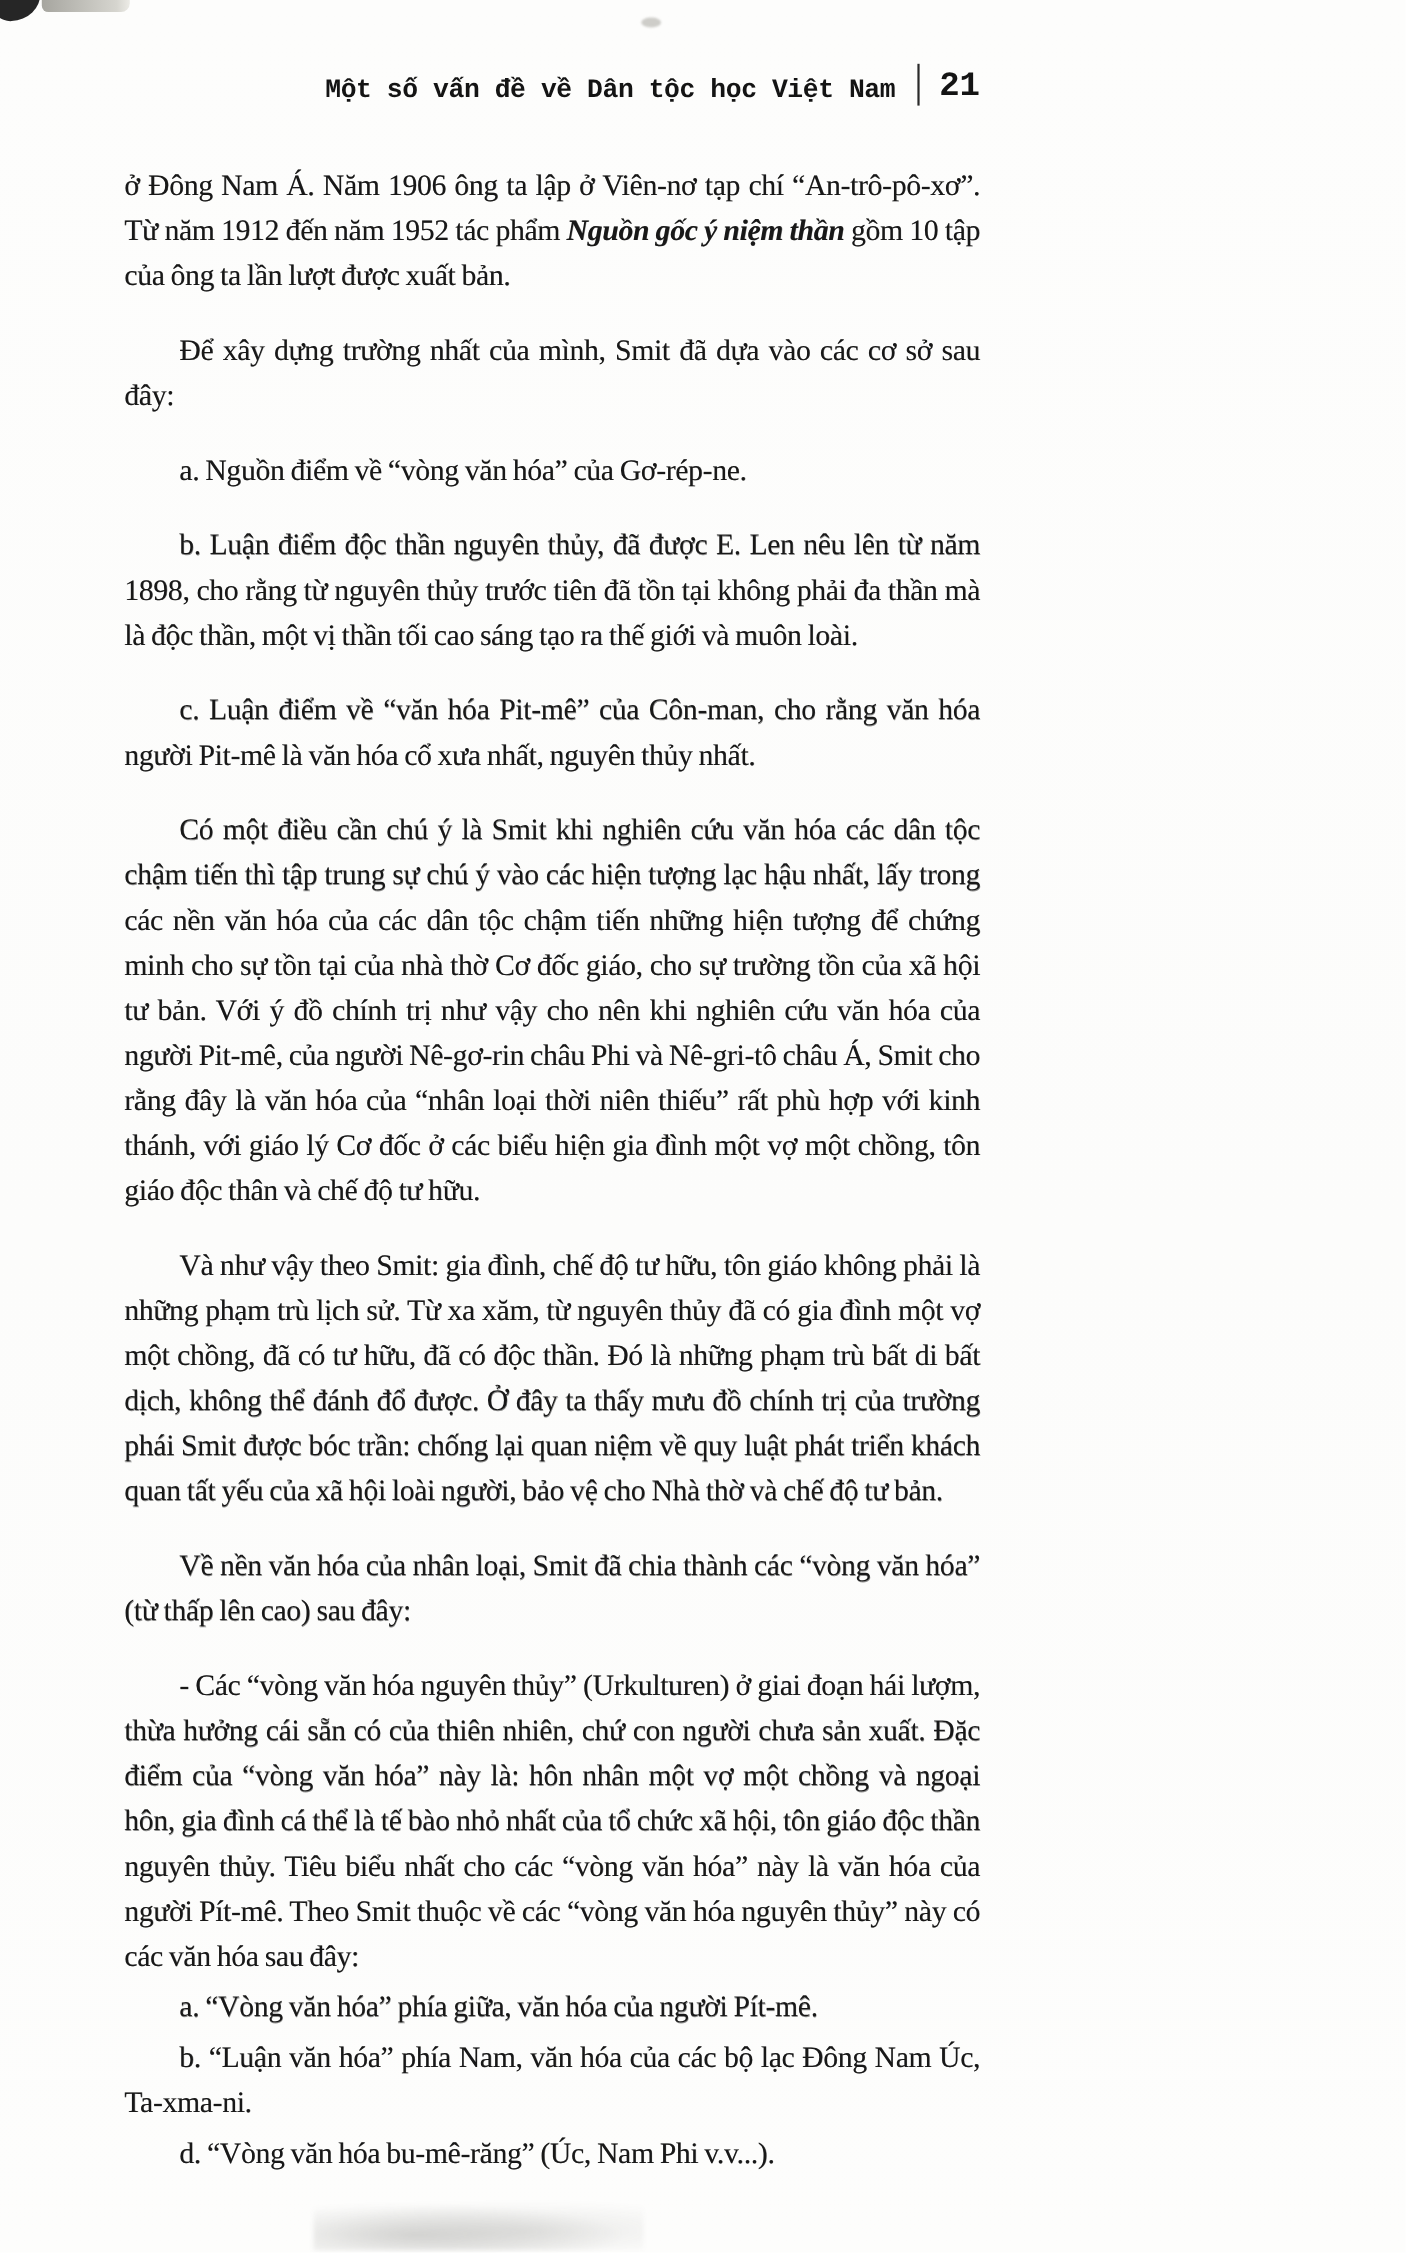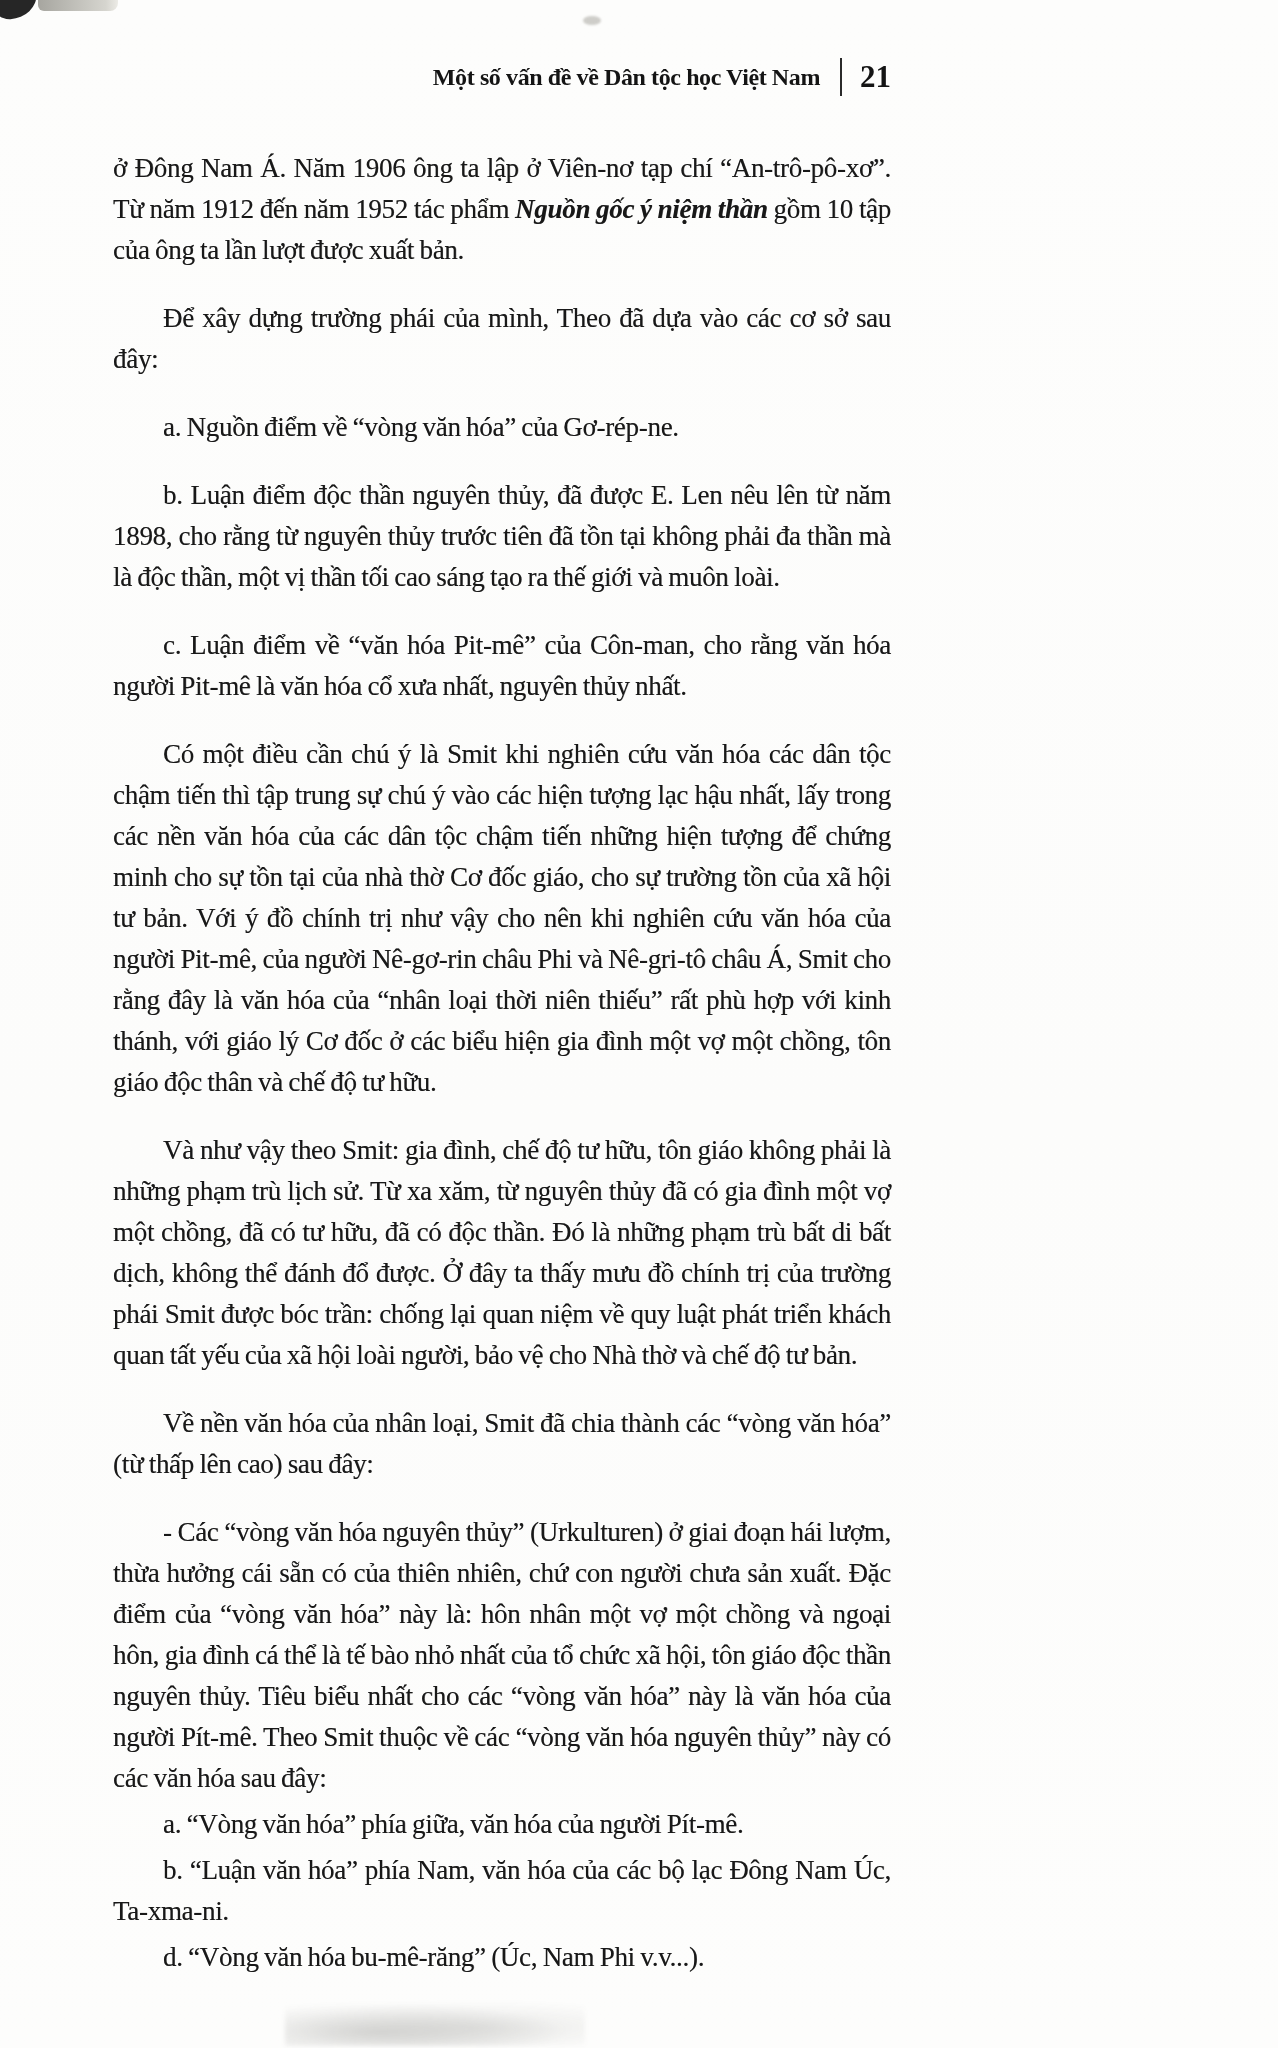--- a/index.html
+++ b/index.html
@@ -55,22 +55,22 @@
   }
 
   
   .running-head {
     position: absolute;
     top: 58px;
     left: 113px;
     width: 778px;
     display: flex;
     justify-content: flex-end;
-    align-items: center;
-    font-family: Liberation Serif, serif;
+    align-items: flex-end;
+    font-family: Liberation Mono, monospace;
     font-weight: 700;
     font-size: 24px;
     letter-spacing: -0.4px;
     color: #141414;
     white-space: nowrap;
   }
   .head-divider {
     display: inline-block;
     width: 2px;
     height: 38px;
@@ -114,21 +114,21 @@
   <header class="running-head">
     <span class="running-title">Một số vấn đề về Dân tộc học Việt Nam</span>
     <span class="head-divider"></span>
     <span class="page-number">21</span>
   </header>
 
   <main class="text-block">
 
     <p><span>ở Đông Nam Á. Năm 1906 ông ta lập ở Viên-nơ tạp chí “An-trô-pô-xơ”. Từ năm 1912 đến năm 1952 tác phẩm </span><i>Nguồn gốc ý niệm thần</i><span> gồm 10 tập của ông ta lần lượt được xuất bản.</span></p>
 
-    <p class="ind sp">Để xây dựng trường phái của mình, Theo đã dựa vào các cơ sở sau đây:</p>
+    <p class="ind sp">Để xây dựng trường nhất của mình, Smit đã dựa vào các cơ sở sau đây:</p>
 
     <p class="ind sp">a. Nguồn điểm về “vòng văn hóa” của Gơ-rép-ne.</p>
 
     <p class="ind sp">b. Luận điểm độc thần nguyên thủy, đã được E. Len nêu lên từ năm 1898, cho rằng từ nguyên thủy trước tiên đã tồn tại không phải đa thần mà là độc thần, một vị thần tối cao sáng tạo ra thế giới và muôn loài.</p>
 
     <p class="ind sp">c. Luận điểm về “văn hóa Pit-mê” của Côn-man, cho rằng văn hóa người Pit-mê là văn hóa cổ xưa nhất, nguyên thủy nhất.</p>
 
     <p class="ind sp">Có một điều cần chú ý là Smit khi nghiên cứu văn hóa các dân tộc chậm tiến thì tập trung sự chú ý vào các hiện tượng lạc hậu nhất, lấy trong các nền văn hóa của các dân tộc chậm tiến những hiện tượng để chứng minh cho sự tồn tại của nhà thờ Cơ đốc giáo, cho sự trường tồn của xã hội tư bản. Với ý đồ chính trị như vậy cho nên khi nghiên cứu văn hóa của người Pit-mê, của người Nê-gơ-rin châu Phi và Nê-gri-tô châu Á, Smit cho rằng đây là văn hóa của “nhân loại thời niên thiếu” rất phù hợp với kinh thánh, với giáo lý Cơ đốc ở các biểu hiện gia đình một vợ một chồng, tôn giáo độc thân và chế độ tư hữu.</p>
 
     <p class="ind sp">Và như vậy theo Smit: gia đình, chế độ tư hữu, tôn giáo không phải là những phạm trù lịch sử. Từ xa xăm, từ nguyên thủy đã có gia đình một vợ một chồng, đã có tư hữu, đã có độc thần. Đó là những phạm trù bất di bất dịch, không thể đánh đổ được. Ở đây ta thấy mưu đồ chính trị của trường phái Smit được bóc trần: chống lại quan niệm về quy luật phát triển khách quan tất yếu của xã hội loài người, bảo vệ cho Nhà thờ và chế độ tư bản.</p>

